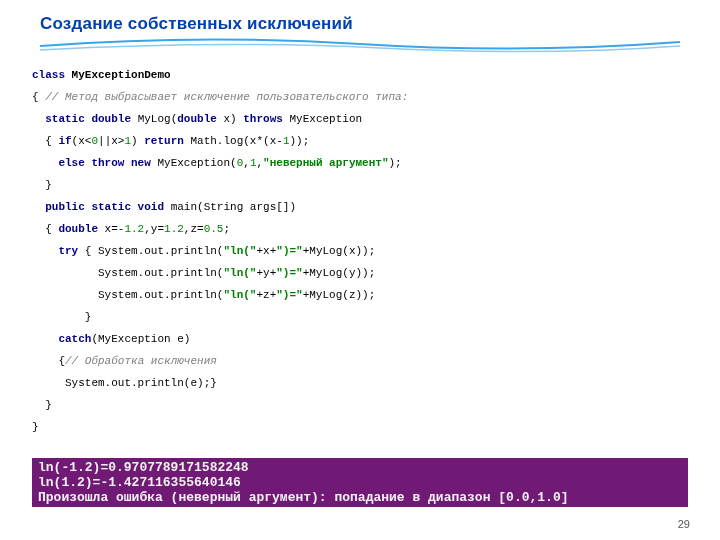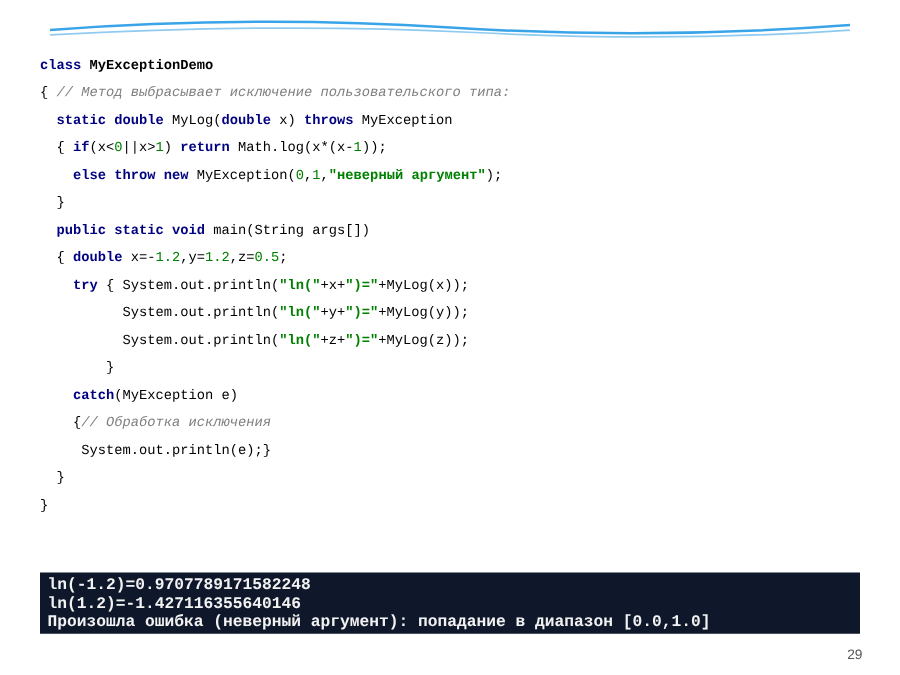--- a/index.html
+++ b/index.html
@@ -66,21 +66,21 @@
   .cls { font-weight: bold; }
   .com { color: #808080; font-style: italic; }
   .num { color: #008000; }
   .str { color: #008000; font-weight: bold; }
 
   .console {
     position: absolute;
     left: 32px;
     right: 32px;
     top: 458px;
-    background: #0f172a;
+    background: #701a75;
     color: #f2f2f2;
     font-family: "Courier New", monospace;
     font-size: 13px;
     line-height: 15px;
     padding: 2px 6px 0 6px;
     height: 47px;
     overflow: hidden;
     white-space: pre;
     font-weight: bold;
   }
@@ -90,20 +90,21 @@
     bottom: 10px;
     font-size: 11px;
     color: #555;
   }
 </style>
 </head>
 <body>
 
 <div class="slide">
 
+  <div class="title">Создание собственных исключений</div>
 
   <div class="swoosh">
     <svg viewBox="0 0 640 22">
       <path d="M0 10 Q 160 -2 320 8 T 640 6" stroke="#3aa4e8" stroke-width="2" fill="none"></path>
       <path d="M0 14 Q 180 4 340 12 T 640 10" stroke="#8fcaf0" stroke-width="1.4" fill="none"></path>
     </svg>
   </div>
 
 
   <div class="code"><span class="kw">class</span><span class="cls"> MyExceptionDemo</span>

